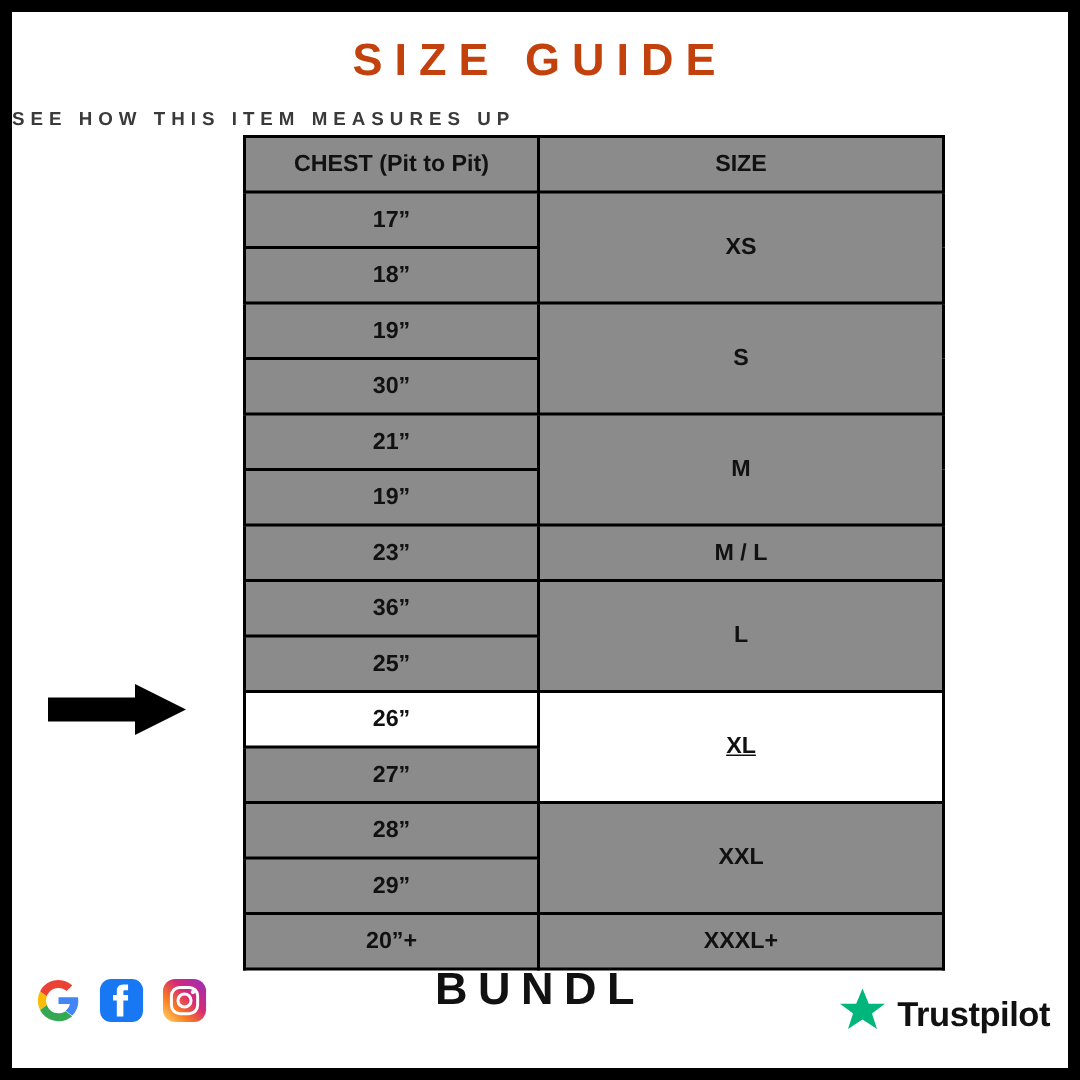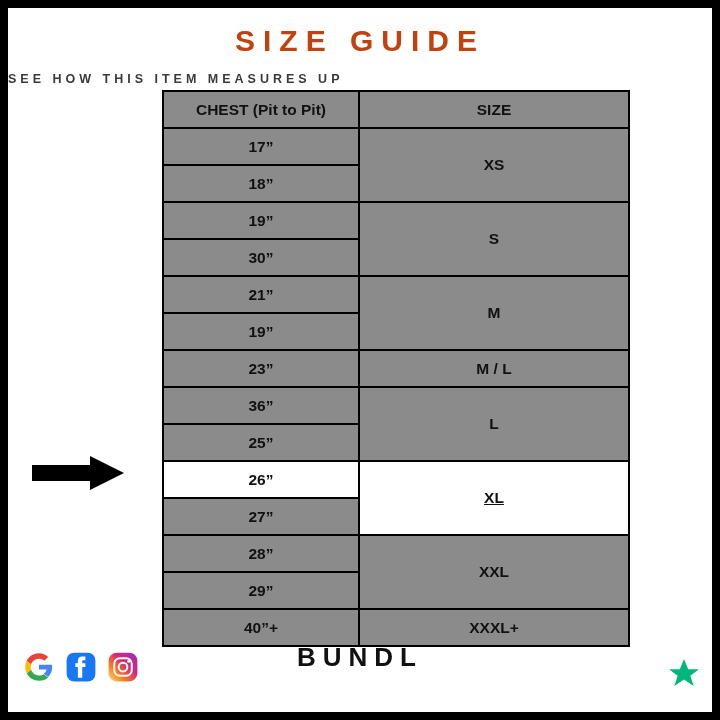--- a/index.html
+++ b/index.html
@@ -112,21 +112,21 @@
   .social svg { display: block; }
 
   .brand {
     position: absolute;
     left: 0;
     top: 8px;
     width: 704px;
     text-align: center;
   }
   .brand-name {
-    font-size: 26px;
+    font-size: 30px;
     font-weight: bold;
     letter-spacing: 7px;
     color: #111111;
     line-height: 1.05;
   }
   .brand-sub {
     font-size: 11.5px;
     font-weight: bold;
     letter-spacing: 3.5px;
     color: #222222;
@@ -211,21 +211,21 @@
 
         <tr>
           <td class="chest">28”</td>
           <td class="size" rowspan="2">XXL</td>
         </tr>
         <tr>
           <td class="chest">29”</td>
         </tr>
 
         <tr>
-          <td class="chest">40”+</td>
+          <td class="chest">20”+</td>
           <td class="size">XXXL+</td>
         </tr>
       </tbody>
     </table>
   </div>
 
   <div class="arrow">
     <svg width="92" height="34" viewBox="0 0 92 34" xmlns="http://www.w3.org/2000/svg">
       <polygon points="0,9 58,9 58,0 92,17 58,34 58,25 0,25" fill="#000000"></polygon>
     </svg>
@@ -269,16 +269,17 @@
     <div class="brand">
       <div class="brand-name">BUNDL</div>
     </div>
 
     <div class="trustpilot">
       <span>
         <svg width="32" height="32" viewBox="0 0 32 32" xmlns="http://www.w3.org/2000/svg">
           <polygon points="16,1 20.2,11.2 31,11.2 22.3,17.7 25.7,28 16,21.6 6.3,28 9.7,17.7 1,11.2 11.8,11.2" fill="#00b67a"></polygon>
         </svg>
       </span>
+      <span class="tp-text">Trustpilot</span>
     </div>
 
   </div>
 </div>
 
 </body></html>

